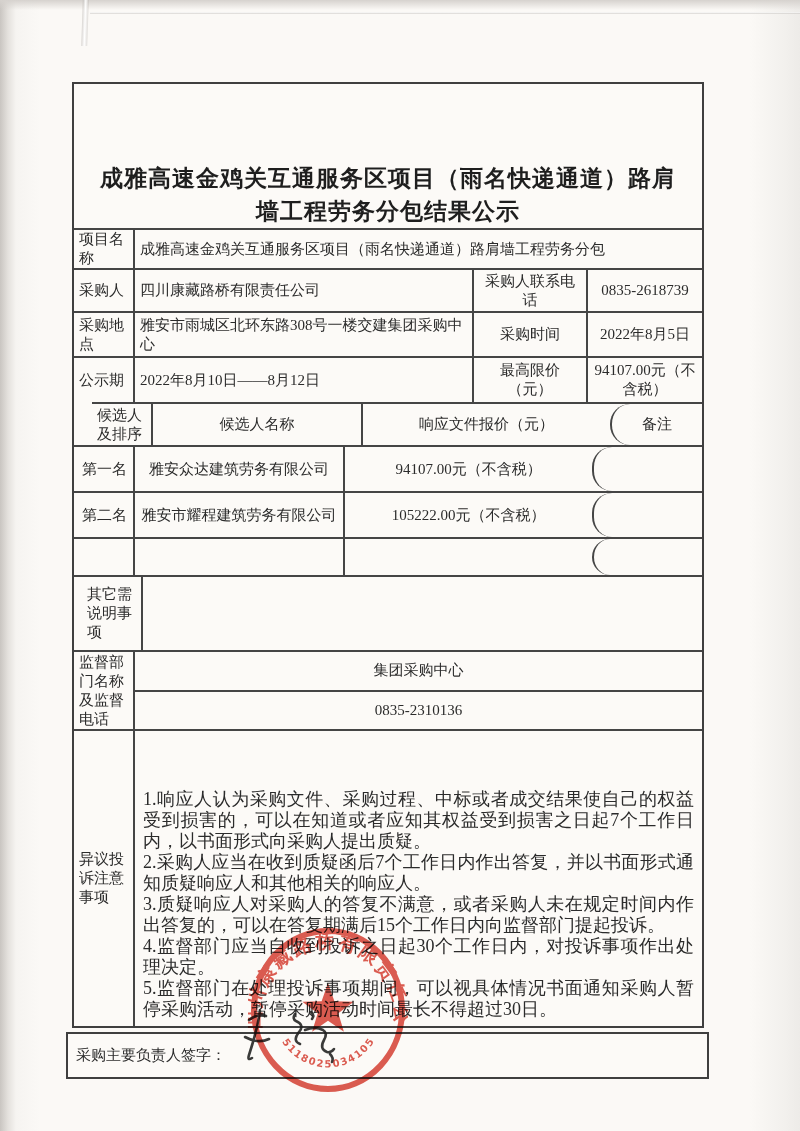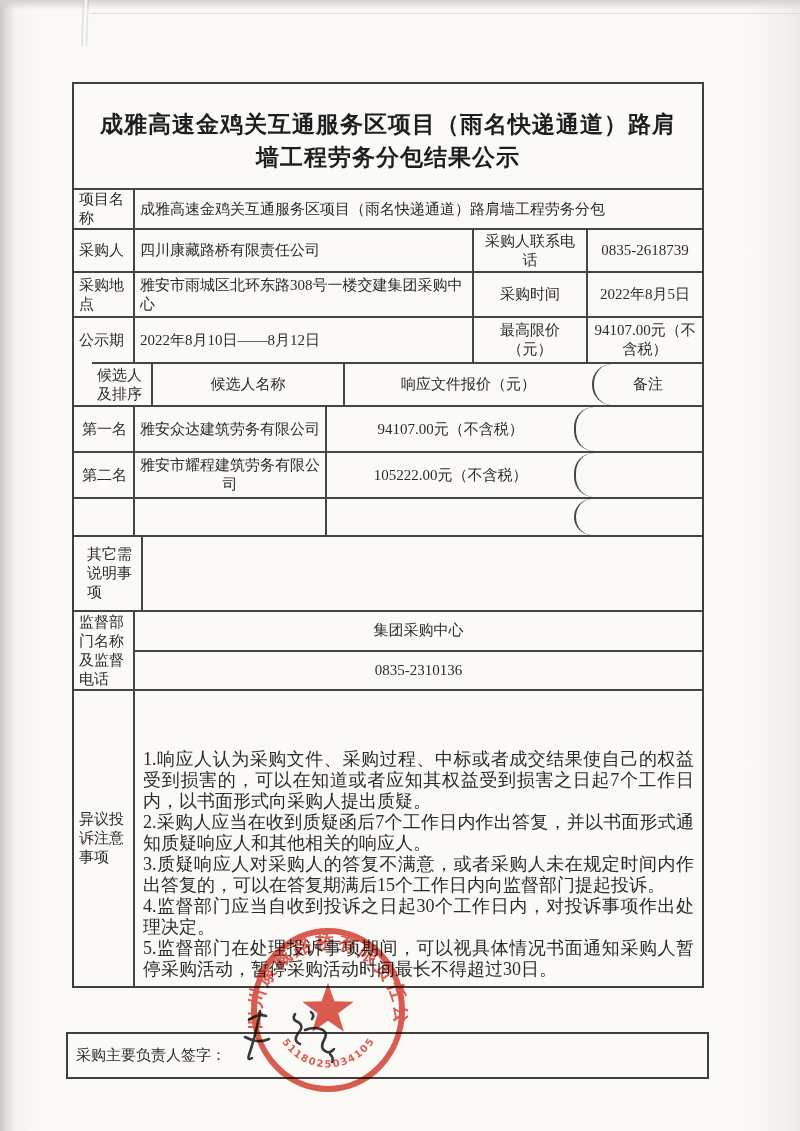--- a/index.html
+++ b/index.html
@@ -32,24 +32,24 @@
     border:2px solid #3f3f3f;box-sizing:border-box;background:#fcfaf7;
   }
   .row{display:flex;box-sizing:border-box;border-top:2px solid #454545;}
   .row.first{border-top:none;}
   .cell{box-sizing:border-box;padding:2px 5px;display:flex;align-items:center;font-size:15px;line-height:19px;}
   .cell.bl{border-left:2px solid #454545;}
   .lbl{width:59px;flex:none;padding:2px 3px 2px 5px;}
   .c-wide{width:339px;flex:none;}
   .c-key{width:114px;flex:none;justify-content:center;text-align:center;}
   .c-val2{flex:1;justify-content:center;text-align:center;}
-  .cand-name{width:192px;flex:none;justify-content:center;text-align:center;}
+  .cand-name{width:210px;flex:none;justify-content:center;text-align:center;}
   .cand-price{width:249px;flex:none;justify-content:center;text-align:center;}
   .cand-remark{flex:1;justify-content:center;text-align:center;border-radius:20px;}
-  .title-row{height:104px;align-items:flex-start;}
+  .title-row{height:144px;align-items:flex-end;}
   .doc-title{
     width:100%;padding:24px 26px 0 26px;box-sizing:border-box;
     font-family:"DejaVu Sans","Liberation Sans",sans-serif;
     font-weight:bold;font-size:23px;line-height:33px;text-align:center;color:#1e1e1e;
     letter-spacing:1px;
   }
   .h-project{height:40px;}
   .h-purchaser{height:43px;}
   .h-location{height:45px;}
   .h-publicity{height:46px;}

